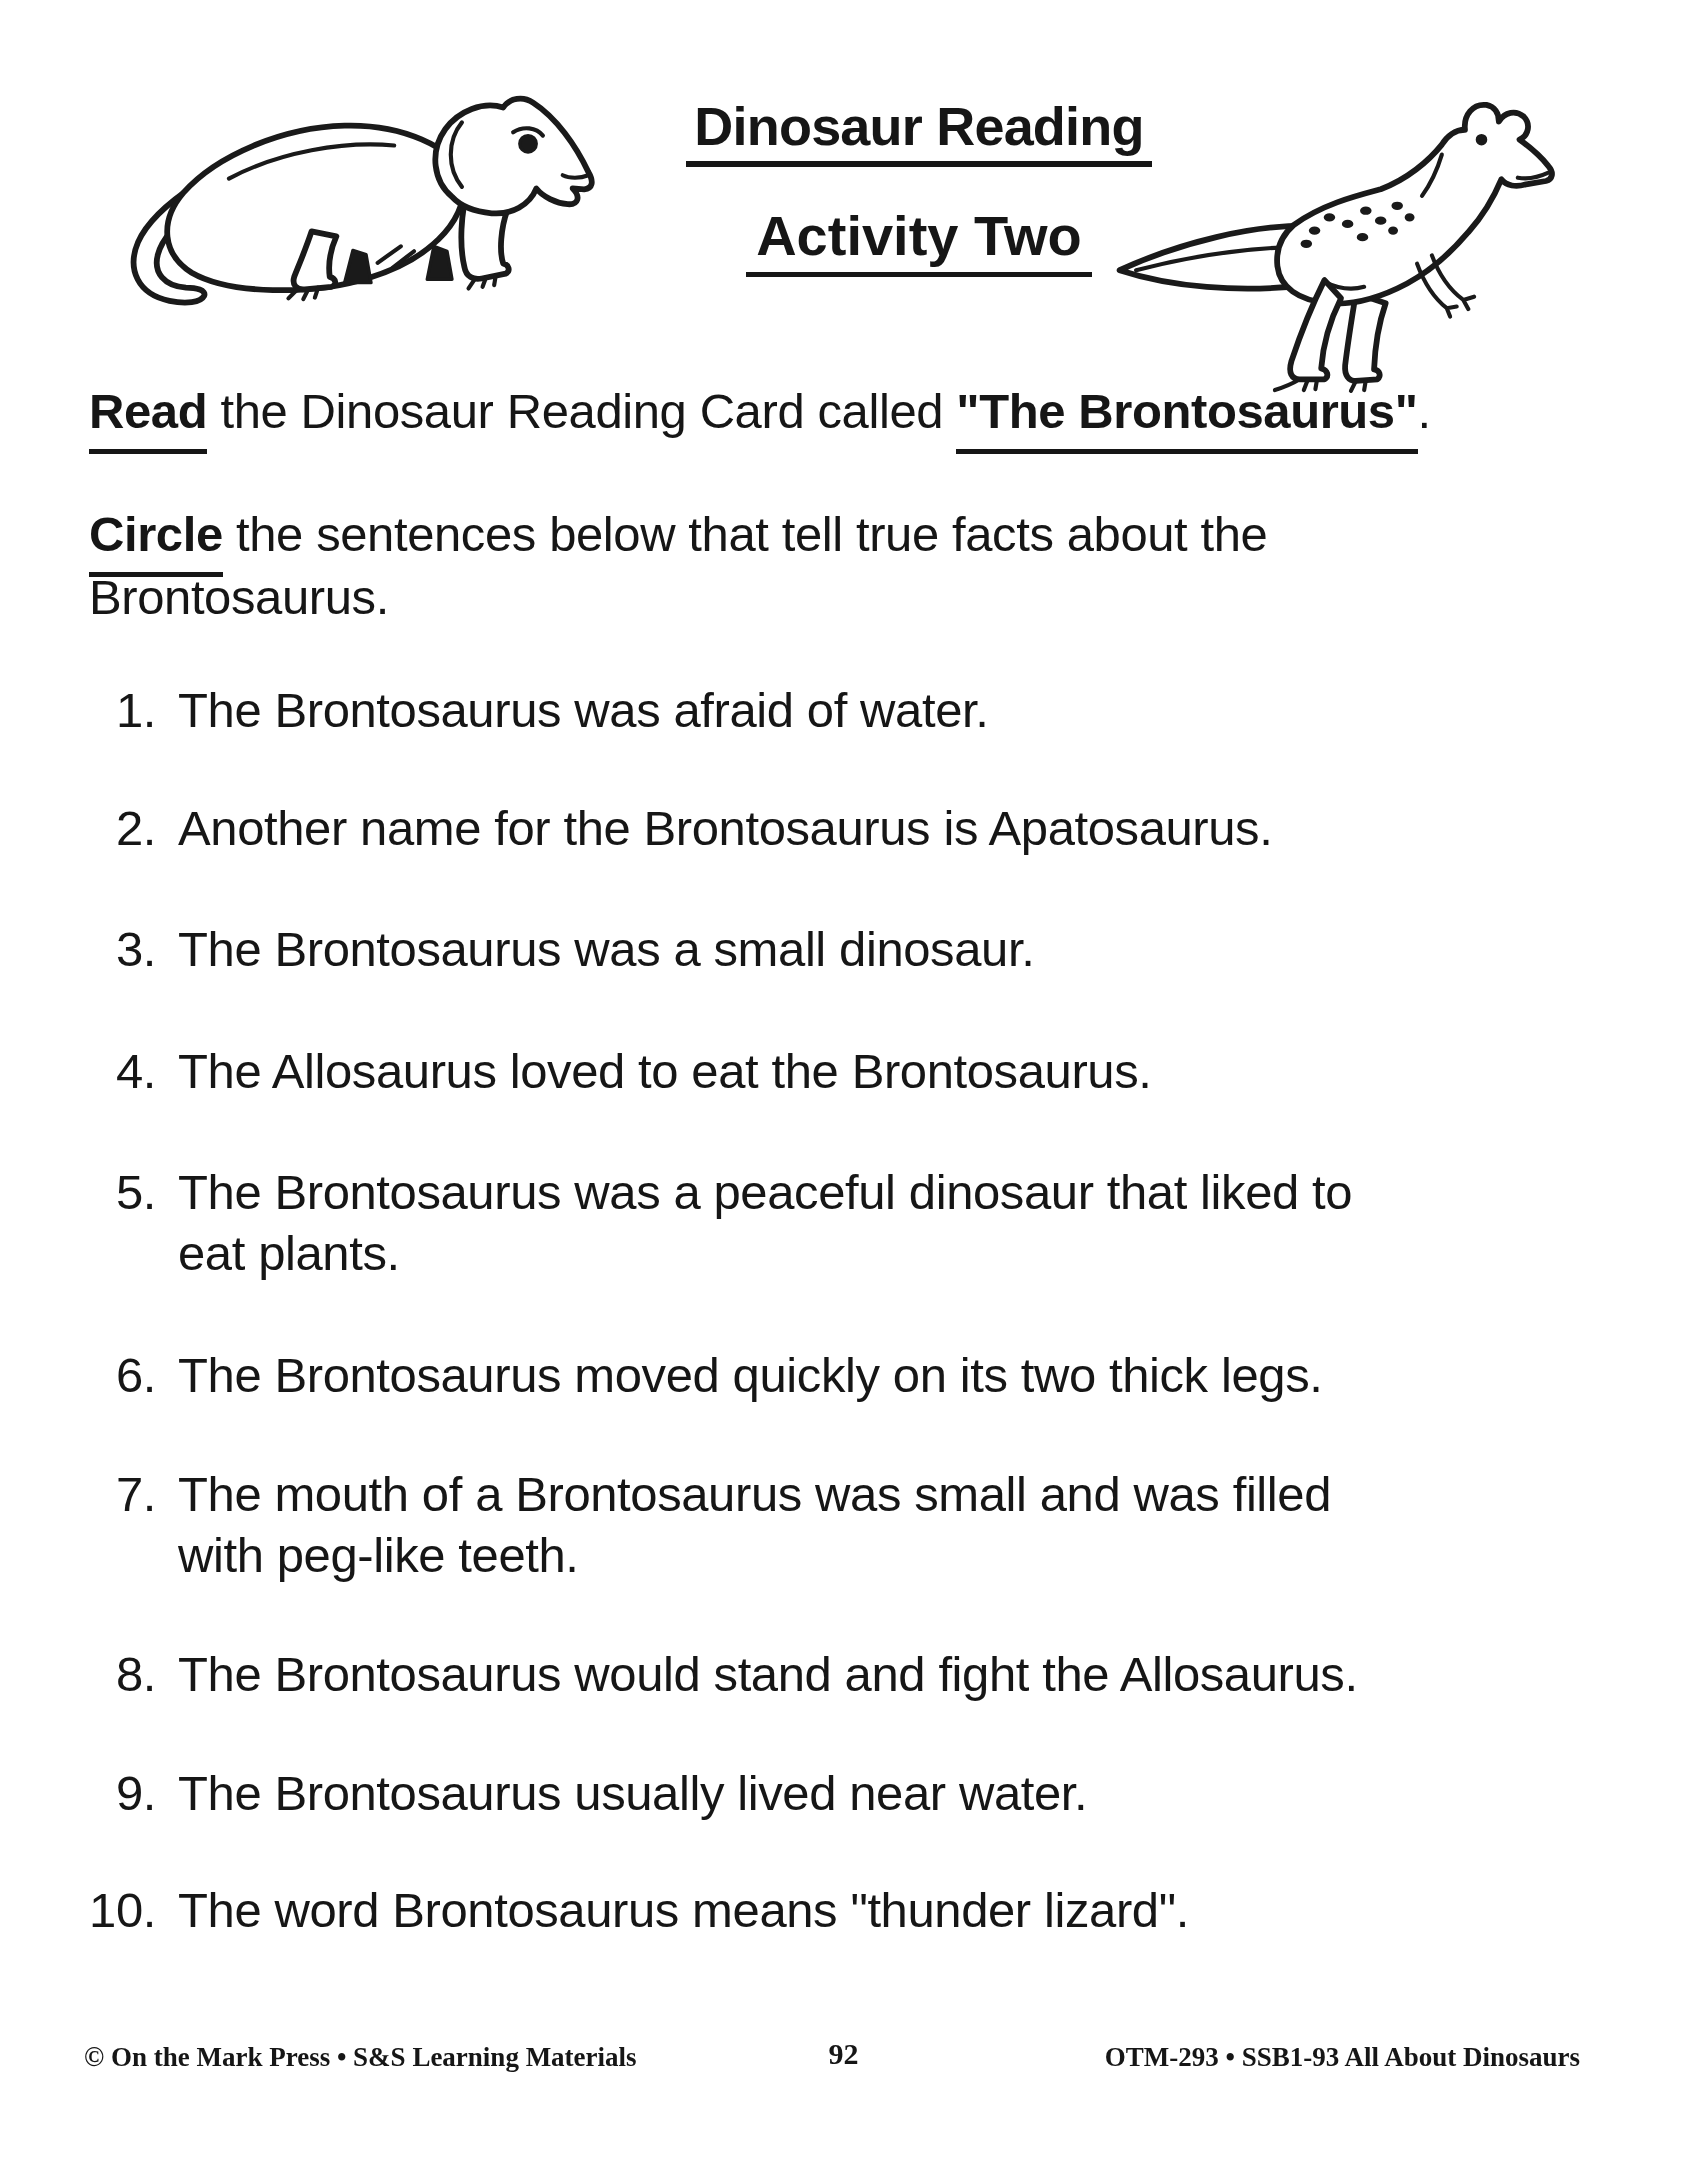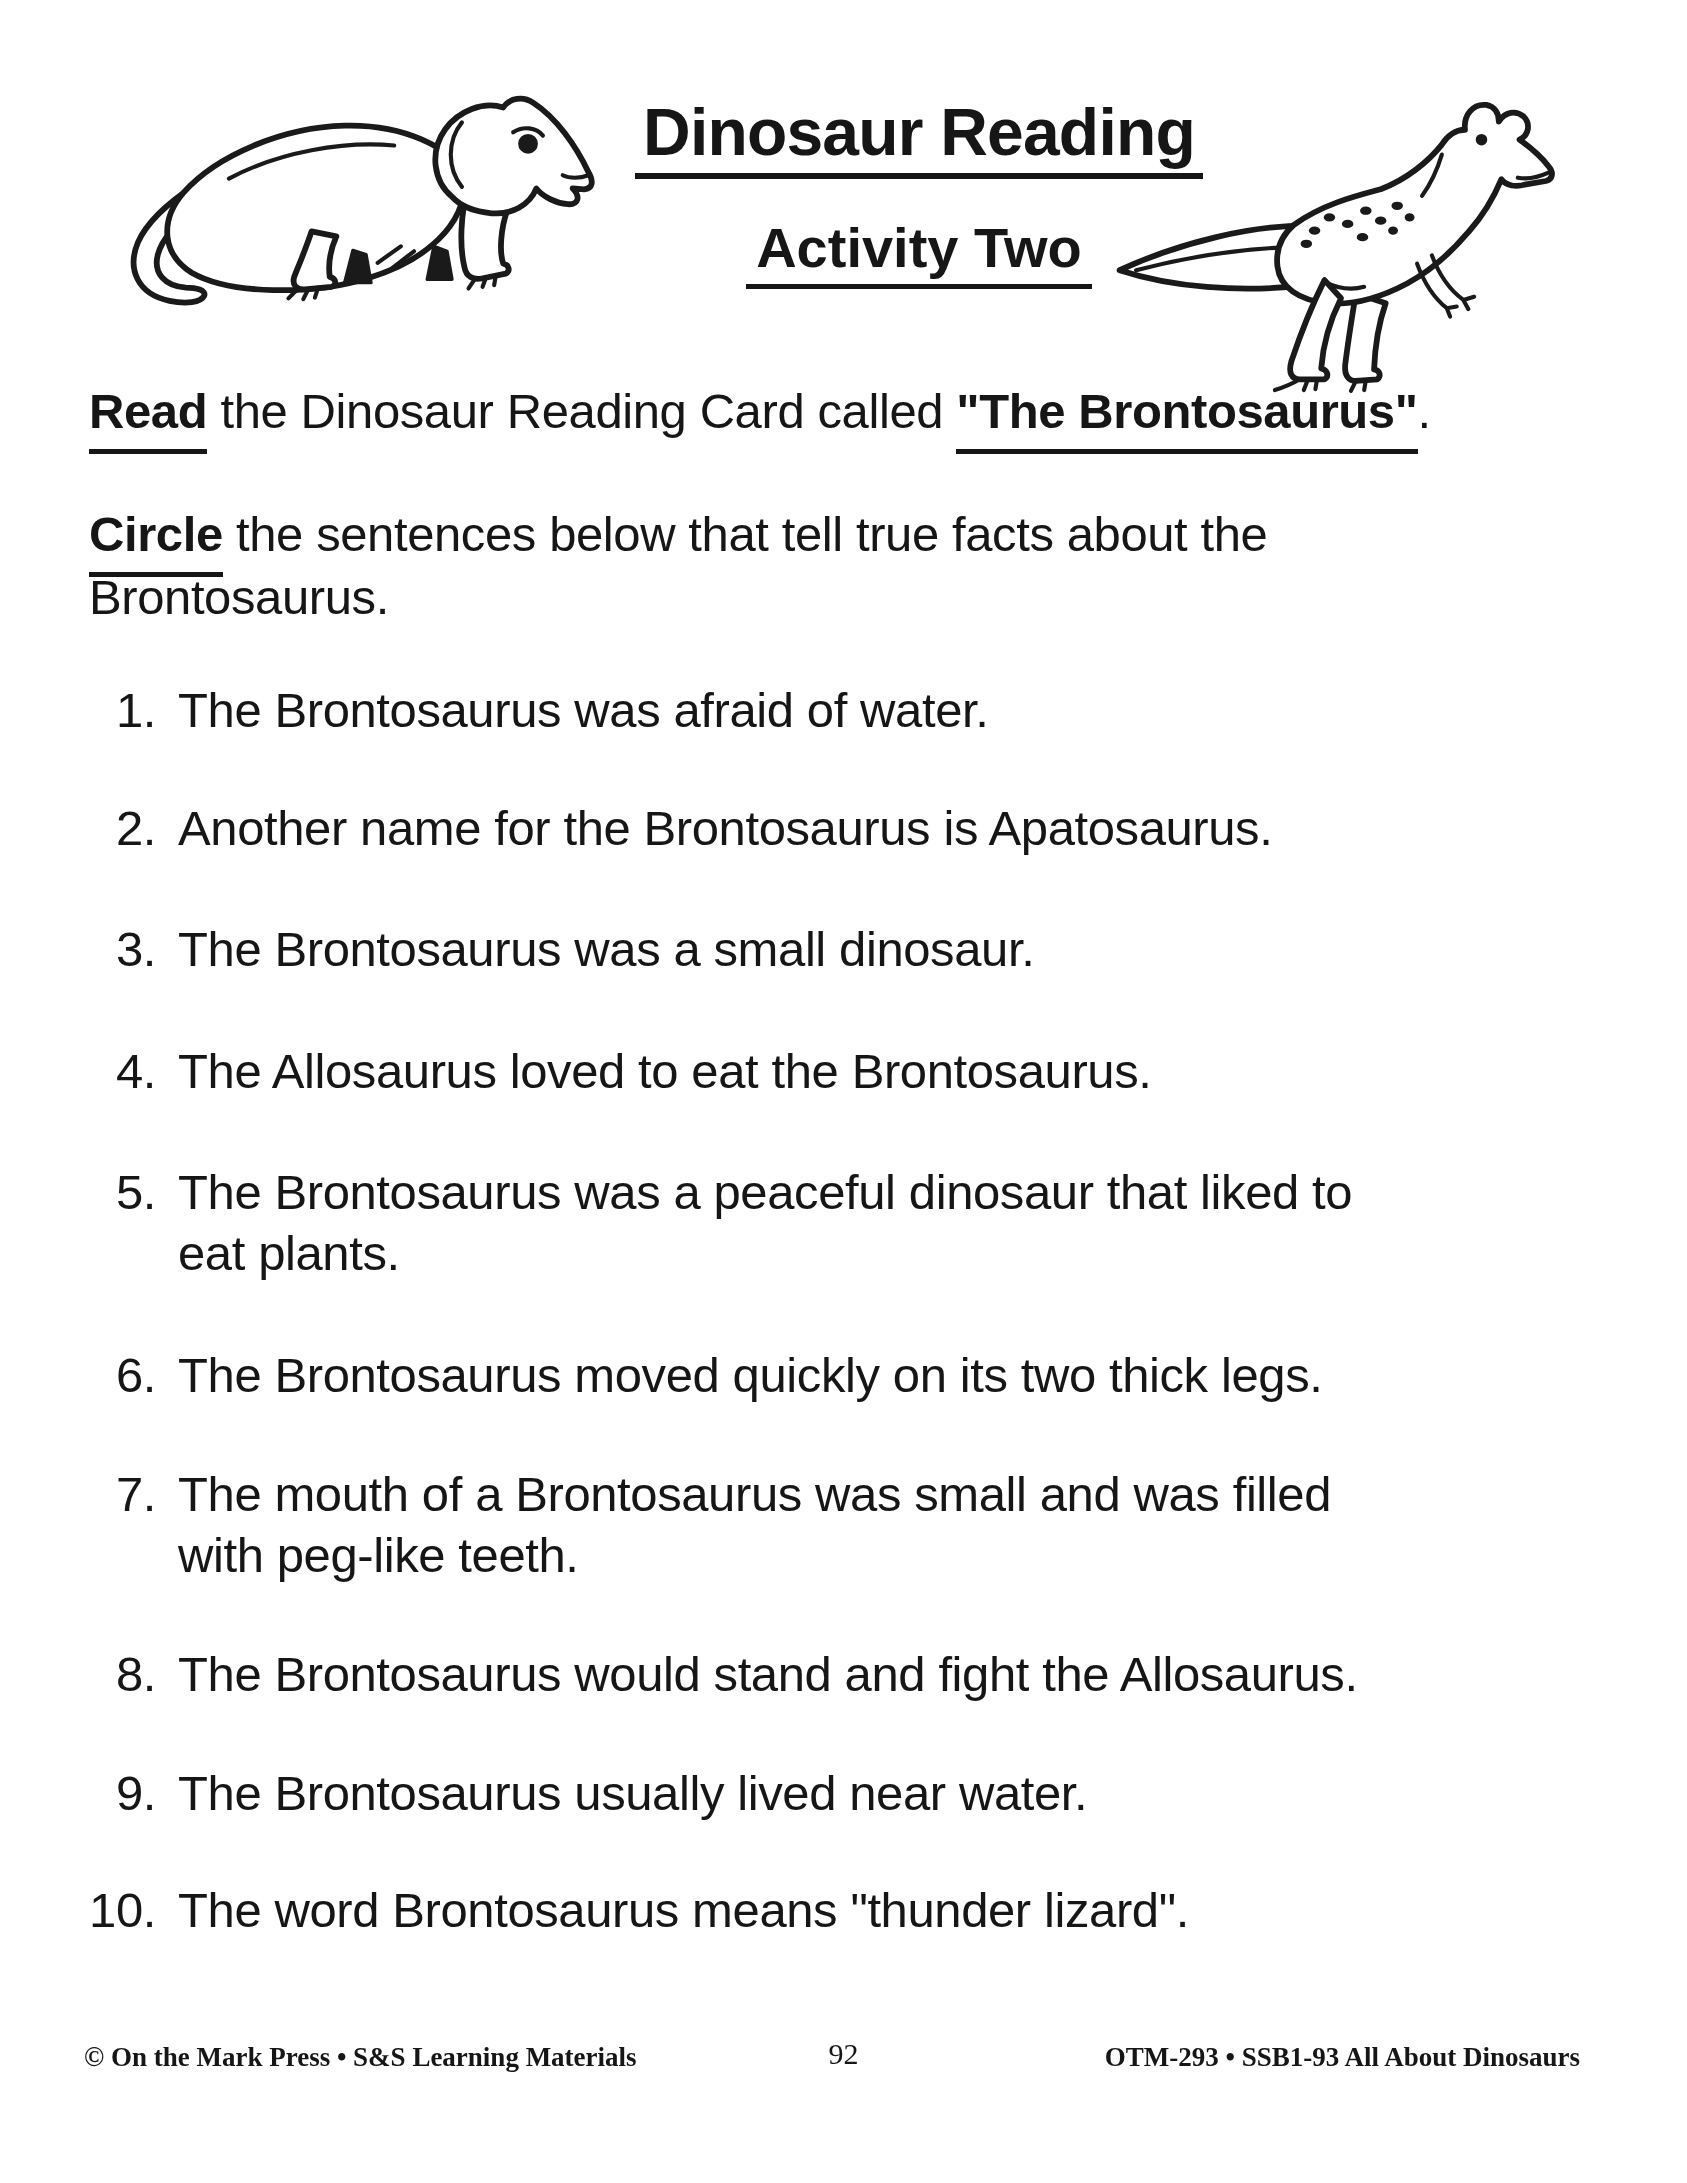--- a/index.html
+++ b/index.html
@@ -5,21 +5,21 @@
   html,body{margin:0;padding:0;background:#e8e8e8;}
   .page{
     position:relative;width:1687px;height:2183px;background:#ffffff;
     overflow:hidden;color:#161616;
     font-family:"Liberation Sans", sans-serif;
     -webkit-font-smoothing:antialiased;
   }
   
   .title-wrap{position:absolute;left:511px;top:99px;width:816px;text-align:center;}
   .title-main{
-    display:inline-block;font-size:66px;font-weight:700;line-height:1;
+    display:inline-block;font-size:54px;font-weight:700;line-height:1;
     letter-spacing:-0.8px;border-bottom:6.6px solid #161616;padding:0 8.2px 8.2px;
   }
   .title-sub-row{margin-top:41px;}
   .title-sub{
     display:inline-block;font-size:56px;font-weight:700;line-height:1;
     border-bottom:5.8px solid #161616;padding:0 10px 7.4px;text-align:center;
   }
   .dino{position:absolute;}
   .dino-left{left:105px;top:89px;width:504px;height:232px;}
   .dino-right{left:1108px;top:96px;width:471px;height:303px;}
@@ -38,21 +38,21 @@
   
   .item{
     position:absolute;left:70px;width:1491px;display:flex;
     font-size:49px;line-height:61px;letter-spacing:-0.4px;
   }
   .item .num{flex:0 0 86px;text-align:right;padding-right:22px;}
   .item .text{white-space:pre-line;}
 
   
   .footer-left,.footer-right,.footer-page{
-    position:absolute;top:2042px;font-family:"Liberation Serif", serif;
+    position:absolute;top:2042px;font-family:"Liberation Serif", serif;font-weight:bold;
   }
   .footer-left{left:84px;font-weight:700;font-size:27px;}
   .footer-page{left:0;width:1687px;text-align:center;font-size:30px;top:2037px;}
   .footer-right{right:107px;font-weight:700;font-size:27px;}
 
   svg .ln{stroke:#1a1a1a;stroke-width:7;fill:#ffffff;stroke-linejoin:round;stroke-linecap:round;}
   svg .ln-thin{stroke:#1a1a1a;stroke-width:5;fill:none;stroke-linejoin:round;stroke-linecap:round;}
   svg .dark{fill:#1a1a1a;stroke:#1a1a1a;stroke-width:4;stroke-linejoin:round;}
 </style>
 </head>

